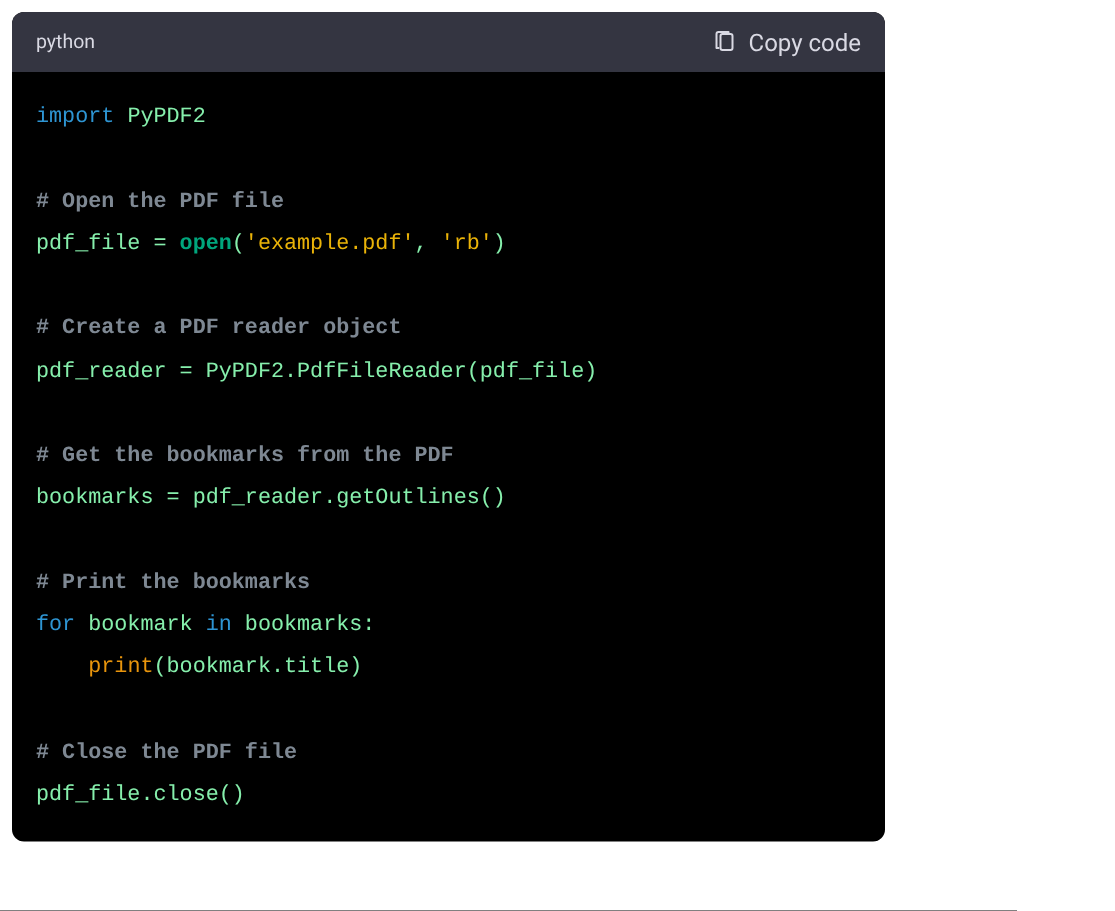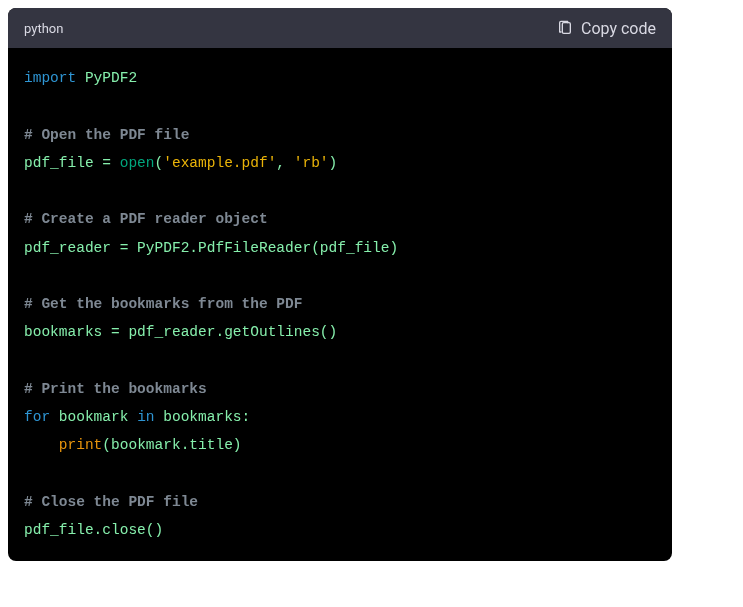--- a/index.html
+++ b/index.html
@@ -6,21 +6,21 @@
       margin: 0;
       padding: 0;
       box-sizing: border-box;
     }
     body {
       background: #ffffff;
       padding: 8px;
       font-family: -apple-system, BlinkMacSystemFont, "Segoe UI", Roboto, sans-serif;
     }
     .code-block {
-      width: 664px;
+      width: 582px;
       background: #000000;
       border-radius: 8px;
       overflow: hidden;
     }
     .code-header {
       background: #343541;
       display: flex;
       justify-content: space-between;
       align-items: center;
       padding: 8px 16px;
@@ -47,21 +47,21 @@
     }
     .code-body {
       padding: 16px;
       font-family: "SFMono-Regular", Consolas, "Liberation Mono", Menlo, monospace;
       font-size: 14.5px;
       line-height: 1.95;
       color: #ffffff;
       white-space: pre;
     }
     .tok-keyword { color: #2e95d3; text-align: center; }
-    .tok-builtin { color: #00a67d; }
+    .tok-builtin { color: #00a67d; font-weight: bold; }
     .tok-string { color: #eab308; }
     .tok-comment { color: #7e8893; font-weight: bold; }
     .tok-print { color: #e9950c; }
     .tok-plain { color: #86efac; }
   </style>
 </head>
 <body>
 
 <div class="code-block">
   <div class="code-header">

